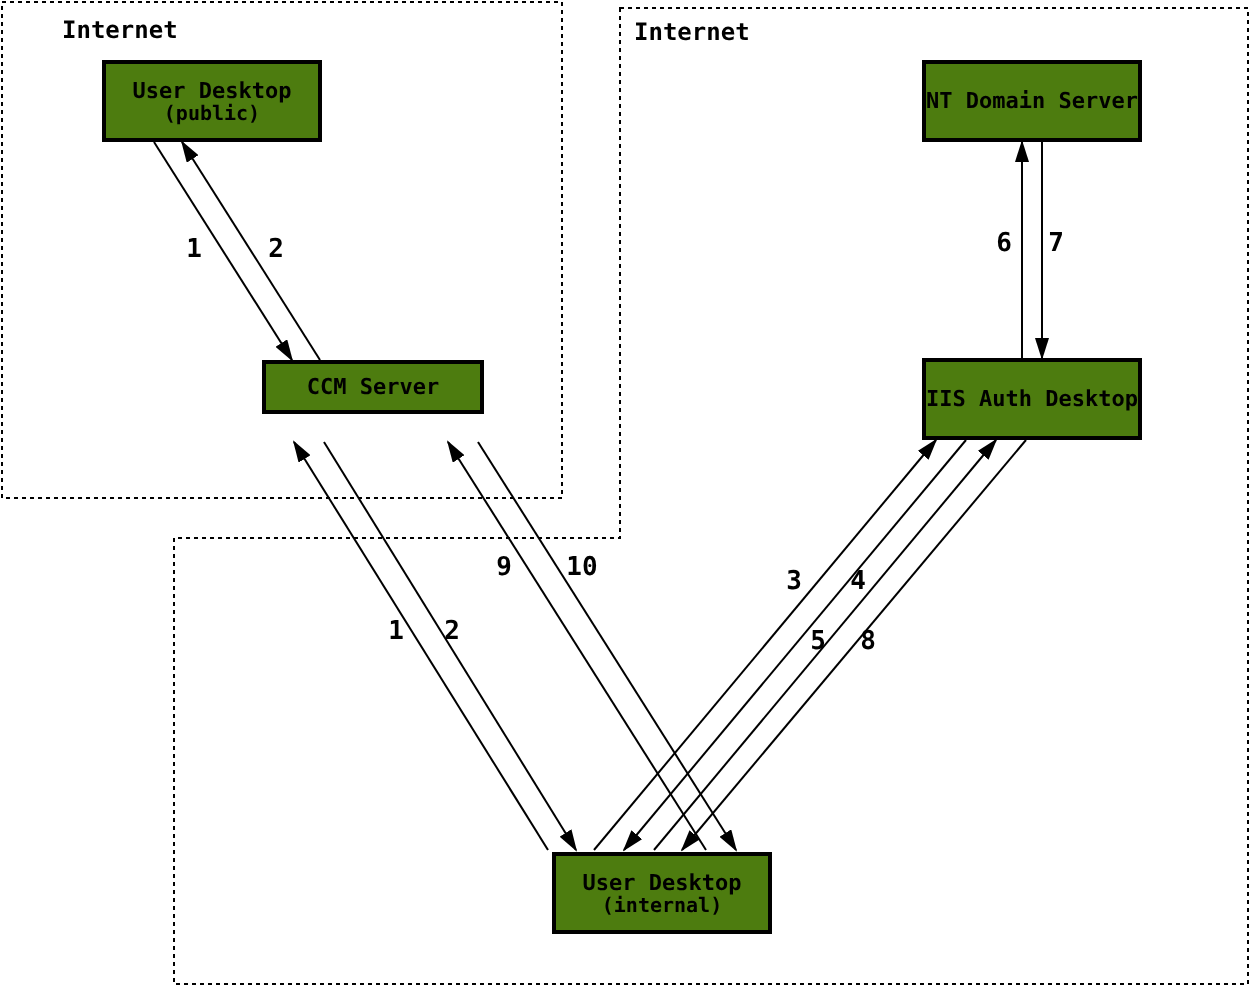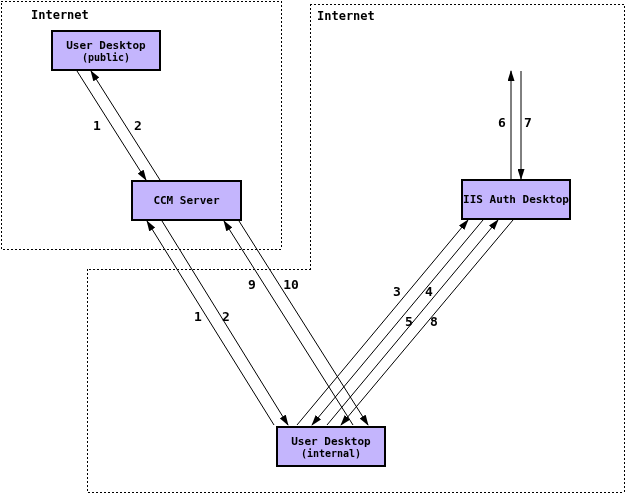--- a/index.html
+++ b/index.html
@@ -4,21 +4,21 @@
 <style>
   html,body{margin:0;padding:0;}
   body{width:627px;height:497px;position:relative;overflow:hidden;
        font-family:"DejaVu Sans Mono","Liberation Mono",monospace;}
   .stage{position:absolute;left:0;top:0;width:627px;height:497px;}
   #edges-svg{position:absolute;left:0;top:0;}
   .zone-shape{fill:none;stroke-width:1;stroke-dasharray:2,2;shape-rendering:crispEdges;}
   .edge-line{stroke-width:1;fill:none;}
   .zone-label{position:absolute;font-weight:bold;font-size:12px;line-height:13px;
               white-space:pre;}
-  .node{position:absolute;border:2px solid #000;background:#c4b5fd;
+  .node{position:absolute;border:2px solid #000;background:#4d7c0f;
         display:flex;flex-direction:column;align-items:center;justify-content:center;
         box-sizing:border-box;text-align:center;}
   .node-label{font-weight:bold;font-size:11px;line-height:13px;white-space:pre;}
   .node-sublabel{font-weight:bold;font-size:10px;line-height:11px;white-space:pre;text-align:center;}
   .flow-label{position:absolute;transform:translate(-50%,-50%);
               font-weight:bold;font-size:13px;line-height:13px;white-space:pre;}
 </style>
 </head>
 <body style="background: rgb(255, 255, 255); color: rgb(0, 0, 0);">
 
@@ -50,21 +50,25 @@
       </g>
   </svg>
 
   <div class="zone-label" id="zl0" style="left: 10px; top: 9px; margin-left: 21px;">Internet</div>
   <div class="zone-label" id="zl1" style="left: 317px; top: 10px;">Internet</div>
 
   <div class="node" id="node0" style="left: 51px; top: 30px; width: 110px; height: 41px;">
     <div class="node-label">User Desktop</div>
     <div class="node-sublabel">(public)</div>
   </div>
-  <div class="node" id="node2" style="left: 131px; top: 180px; width: 111px; height: 41px; text-align: center;">
+  <div class="node" id="node1" style="left: 461px; top: 30px; width: 110px; height: 41px;">
+    <div class="node-label">NT Domain Server</div>
+    <div class="node-sublabel"></div>
+  </div>
+  <div class="node" id="node2" style="left: 131px; top: 180px; width: 111px; height: 27px; text-align: center;">
     <div class="node-label">CCM Server</div>
     <div class="node-sublabel"></div>
   </div>
   <div class="node" id="node3" style="left: 461px; top: 179px; width: 110px; height: 41px;">
     <div class="node-label">IIS Auth Desktop</div>
     <div class="node-sublabel"></div>
   </div>
   <div class="node" id="node4" style="left: 276px; top: 426px; width: 110px; height: 41px;">
     <div class="node-label">User Desktop</div>
     <div class="node-sublabel">(internal)</div>

